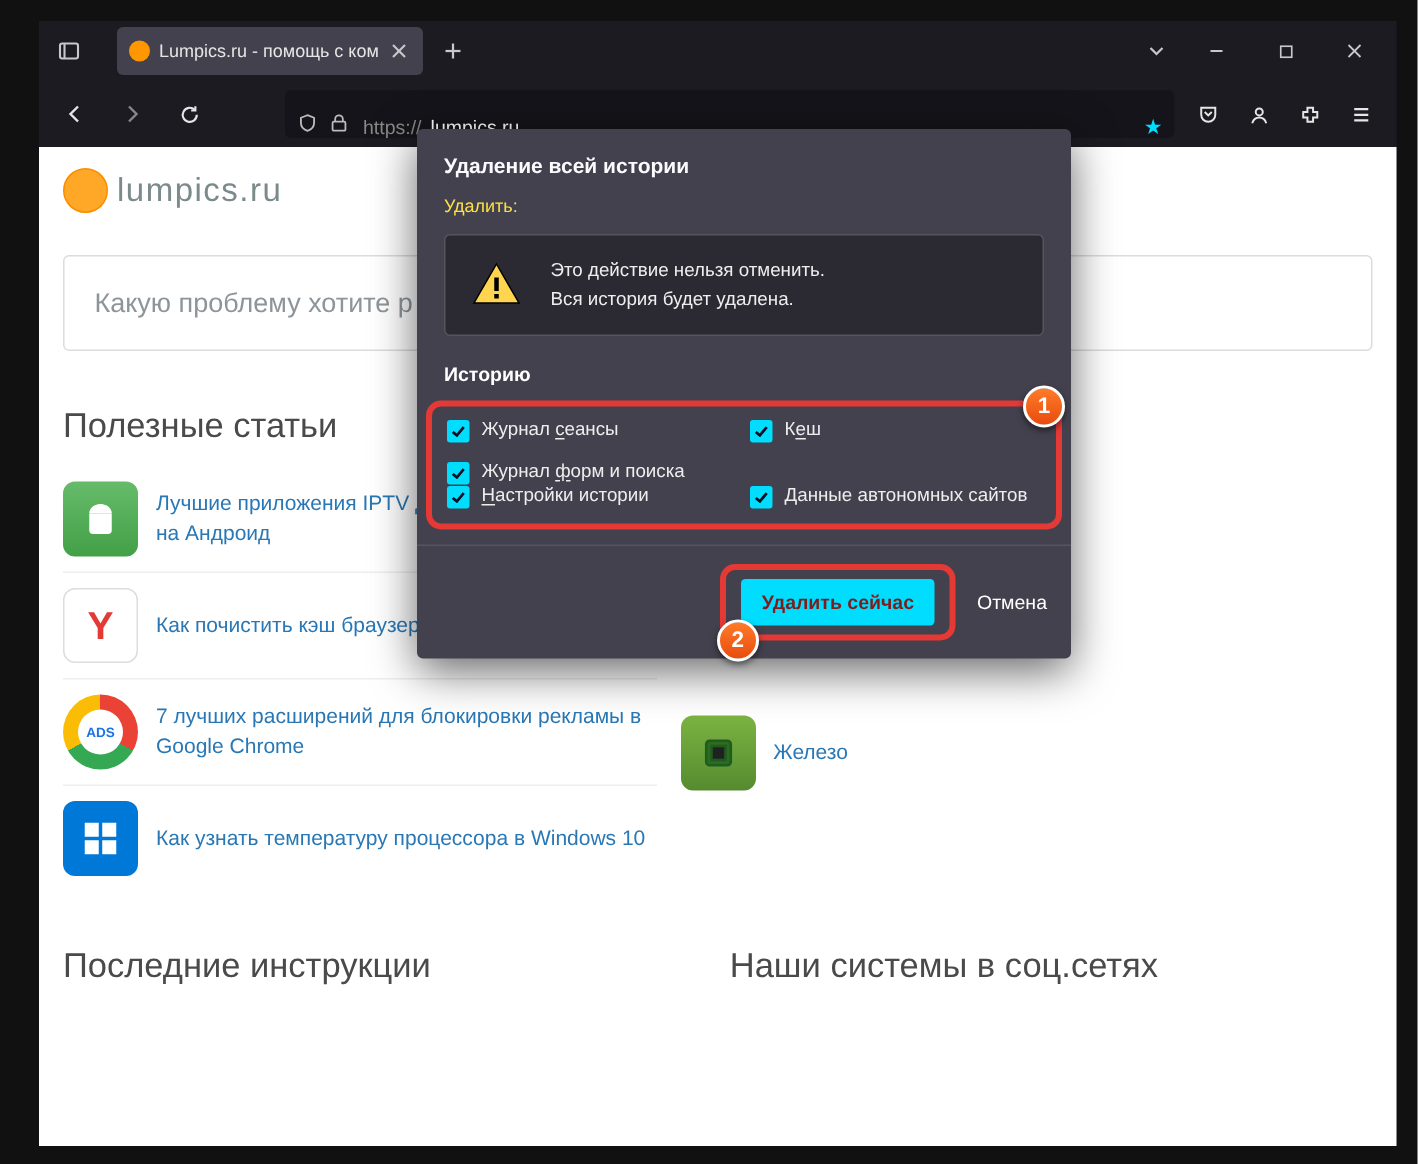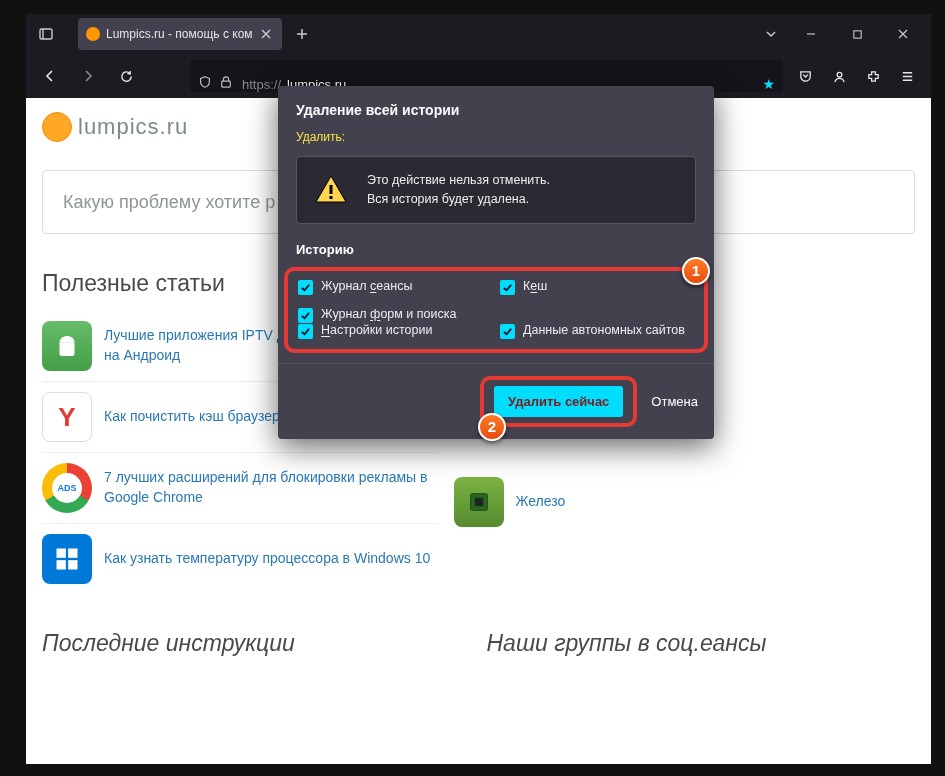--- a/index.html
+++ b/index.html
@@ -46,21 +46,21 @@
 .article:first-child { border-top: none; }
 .app-icon { width: 50px; height: 50px; border-radius: 8px; flex: 0 0 50px; display: flex; align-items: center; justify-content: center; }
 .app-icon.android { background: linear-gradient(#66bb6a,#43a047); }
 .app-icon.yandex { background: #fff; border: 1px solid #ddd; position: relative; }
 .app-icon.yandex::after { content: 'Y'; color: #e53935; font-size: 26px; font-weight: bold; }
 .app-icon.chrome { background: conic-gradient(#ea4335 0 120deg, #34a853 120deg 240deg, #fbbc05 240deg 360deg); border-radius: 50%; position: relative; }
 .app-icon.chrome::after { content: 'ADS'; position: absolute; inset: 10px; background: #fff; border-radius: 50%; display: flex; align-items: center; justify-content: center; font-size: 9px; font-weight: bold; color: #1a73e8; }
 .app-icon.win { background: #0078d7; color: #fff; }
 .app-icon.hw { background: linear-gradient(#7cb342,#558b2f); }
 .article a { color: #2978b5; font-size: 14px; text-decoration: none; line-height: 1.4; }
-.bottom-row { display: flex; gap: 16px; margin-top: 30px; font-style: italic; }
+.bottom-row { display: flex; gap: 16px; margin-top: 30px; }
 .bottom-row .sect-head { flex: 1; }
 .right-col-links { padding-left: 66px; }
 .right-col-links .link-item { display: block; color: #2978b5; font-size: 14px; text-decoration: none; margin-bottom: 36px; }
 
 
 .dialog { position: absolute; left: 278px; top: 86px; width: 436px; background: #42414d; border-radius: 4px; box-shadow: 0 8px 30px rgba(0,0,0,0.6); color: #fbfbfe; font-size: 13px; z-index: 10; }
 .dlg-pad { padding: 16px 18px 0 18px; }
 .dlg-title { font-size: 14px; font-weight: 600; margin-bottom: 12px; }
 .dlg-row { display: flex; align-items: center; gap: 10px; margin-bottom: 12px; }
 .dlg-label { color: #fde047; font-size: 12px; }
@@ -256,21 +256,21 @@
                   <rect x="5" y="5" width="14" height="14" rx="2" fill="#33691e"></rect>
                   <rect x="8" y="8" width="8" height="8" fill="#212121"></rect>
                 </svg>
               </div>
             <a>Железо</a>
           </div>
         </div>
       </div>
       <div class="bottom-row">
         <div class="sect-head">Последние инструкции</div>
-        <div class="sect-head">Наши группы в соц.еансы</div>
+        <div class="sect-head">Наши системы в соц.сетях</div>
       </div>
     </div>
   </div>
 
 </div>
 
 <div class="dialog">
   <div class="dlg-pad">
     <div class="dlg-title">Удаление всей истории</div>
     <div class="dlg-row">

